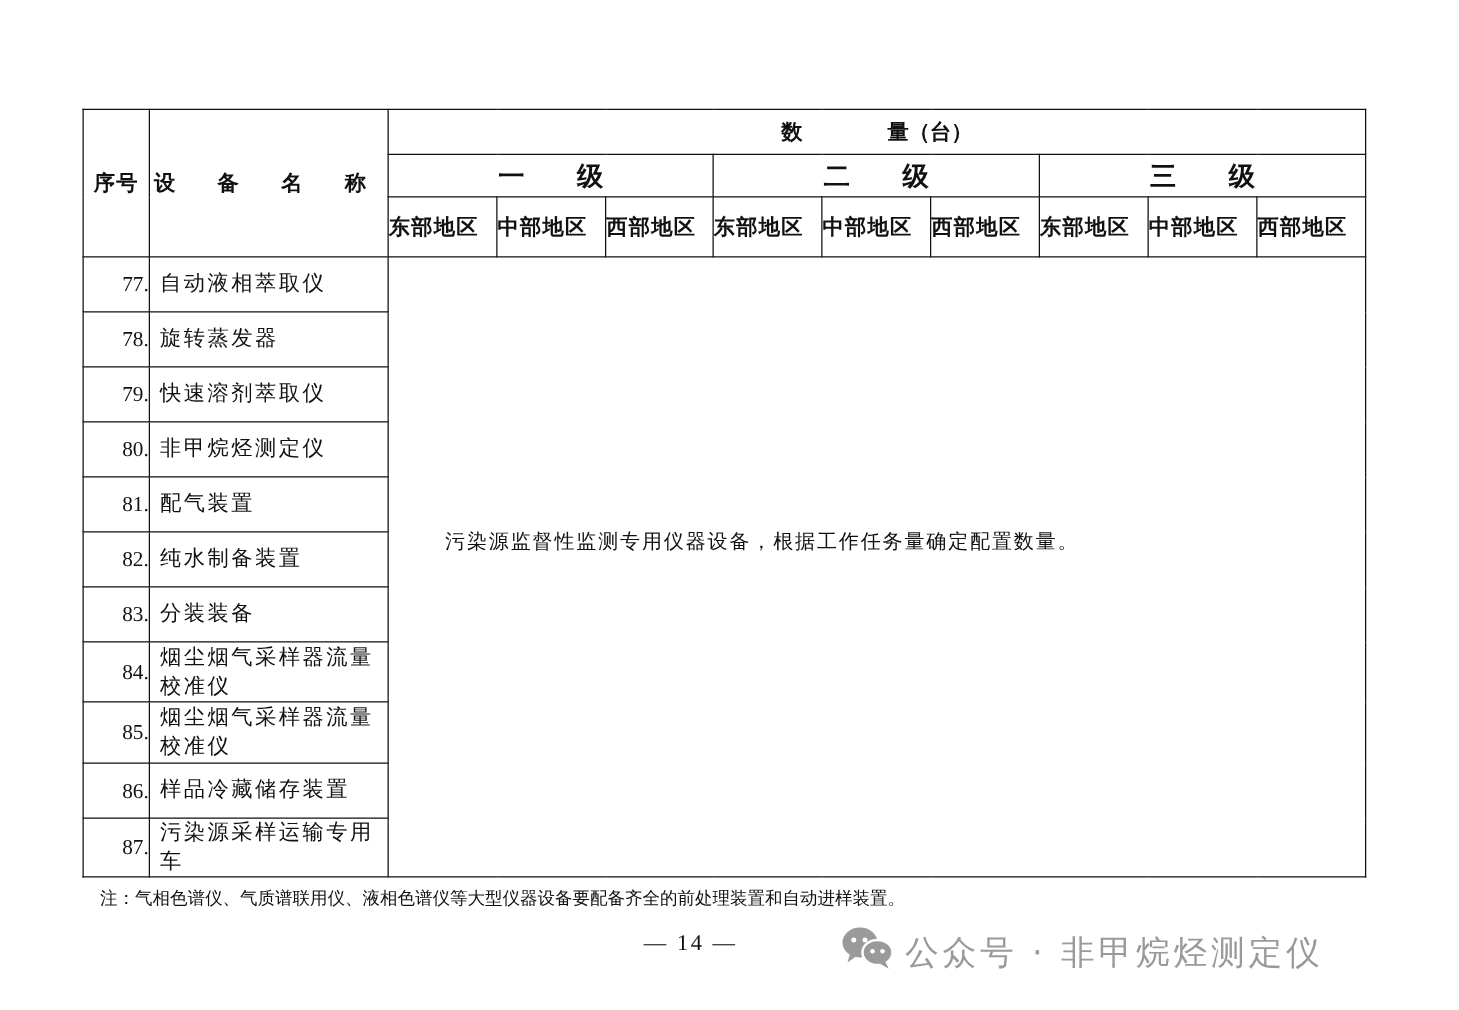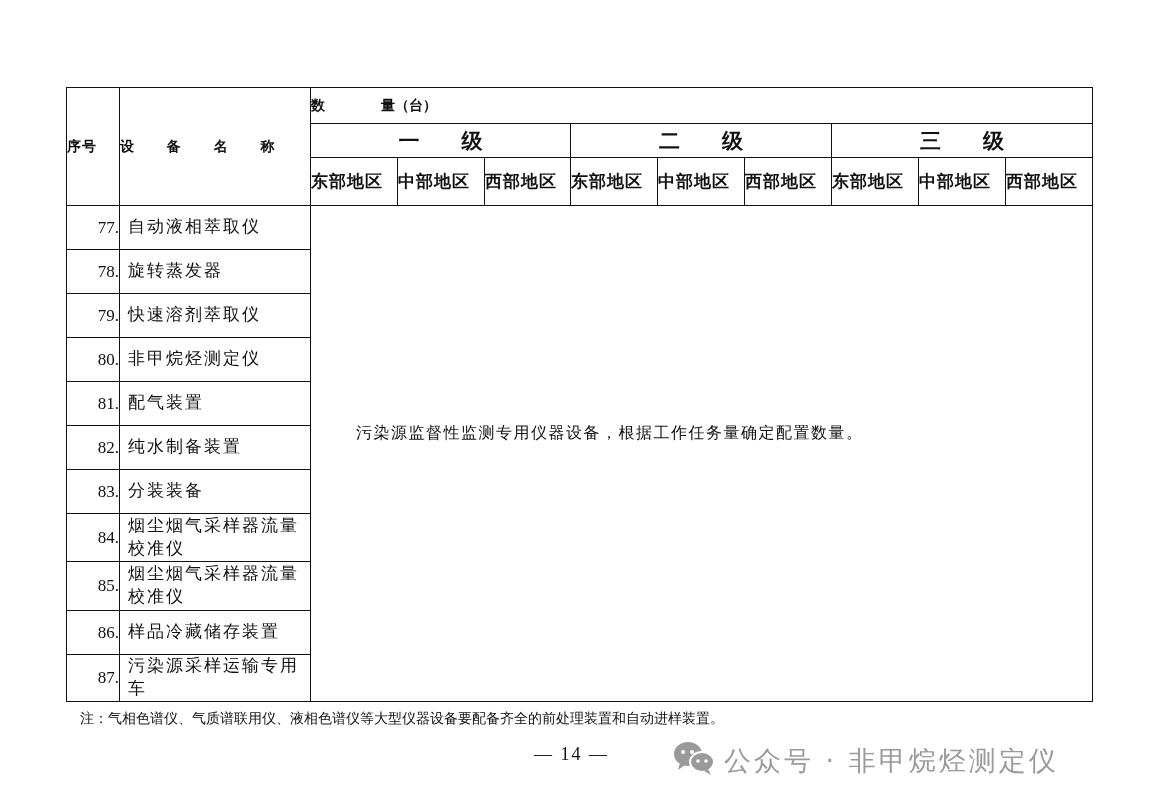--- a/index.html
+++ b/index.html
@@ -1,30 +1,30 @@
 <!DOCTYPE html>
 <html><head>
 <meta charset="utf-8">
 <style>
   html, body { margin:0; padding:0; background:#ffffff; }
   body { width:1167px; height:808px; position:relative; overflow:hidden;
          font-family: "DejaVu Serif", "Liberation Serif", serif; color:#111; }
   table.main { position:absolute; left:66px; top:87px; width:1026px; border-collapse:collapse; table-layout:fixed; }
   table.main td, table.main th { border:1.5px solid #111; padding:0; }
-  .hd { font-weight:bold; font-size:14px; }
+  .hd { font-weight:bold; font-size:17px; text-align:center; }
   .seq-h { letter-spacing:1px; }
   .name-h { letter-spacing:14px; }
   .qty-h { letter-spacing:0; word-spacing:0; }
   .lvl { font-size:21px; font-weight:bold; text-align:center; }
   .region { font-size:17px; font-weight:bold; text-align:left; white-space:nowrap; letter-spacing:1px; }
   .seq { font-size:17px; text-align:right; font-family:"Liberation Serif", serif; }
-  .name { font-size:17px; padding-left:8px !important; letter-spacing:2px; line-height:23px;font-family:Liberation Mono, monospace; }
+  .name { font-size:17px; padding-left:8px !important; letter-spacing:2px; line-height:23px; }
   .merged { font-size:16px; vertical-align:middle; padding-left:45px !important; padding-bottom:40px !important; letter-spacing:1.5px; }
   .note { position:absolute; left:80px; top:710px; font-size:14px; font-weight:normal; font-family:"DejaVu Sans", sans-serif; }
-  .pagenum { position:absolute; left:534px; top:744px; font-size:18px; font-family:"Liberation Serif", serif; letter-spacing:2px; }
+  .pagenum { position:absolute; left:515px; top:744px; font-size:18px; font-family:"Liberation Serif", serif; letter-spacing:2px; }
   .wm { position:absolute; left:672px; top:740px; display:flex; align-items:center; color:#9a9a9a; font-family:"DejaVu Sans", sans-serif; font-size:27px; letter-spacing:3px; }
   .wm svg { margin-right:8px; }
 </style>
 </head>
 <body>
 
 <table class="main">
   <colgroup>
     <col style="width:53px">
     <col style="width:191px">

